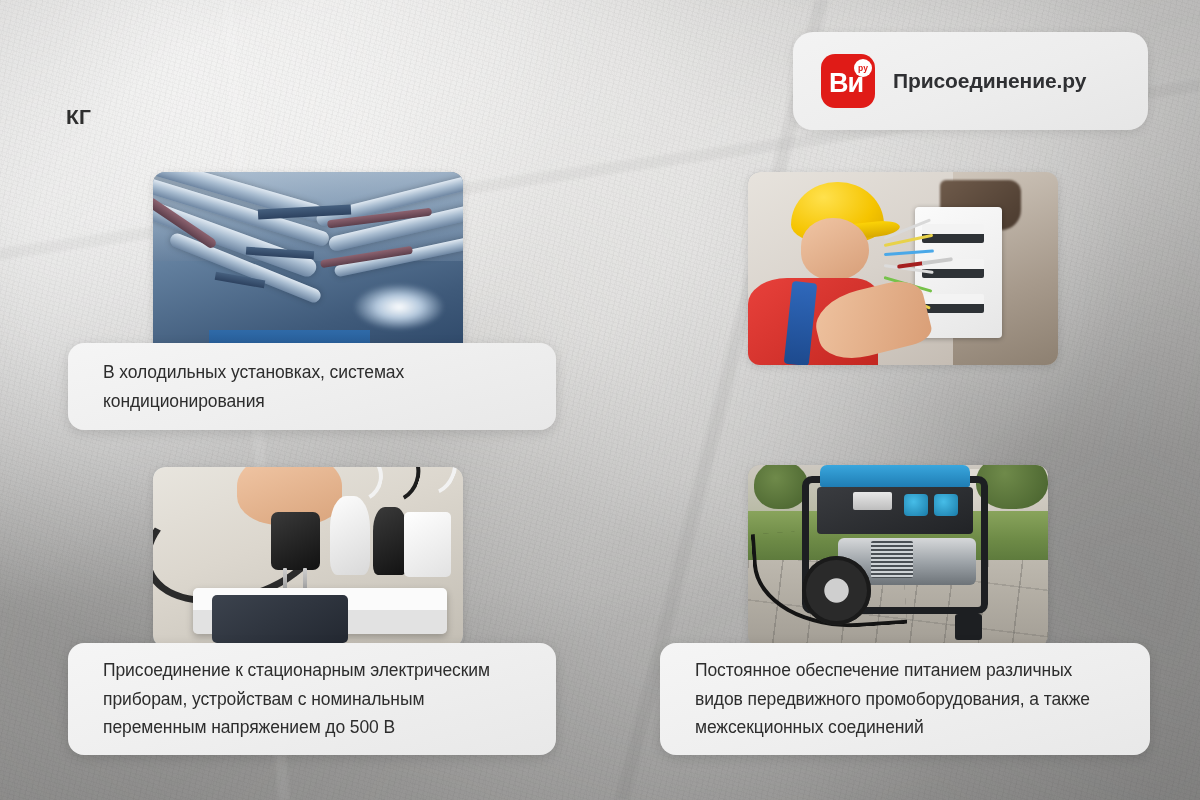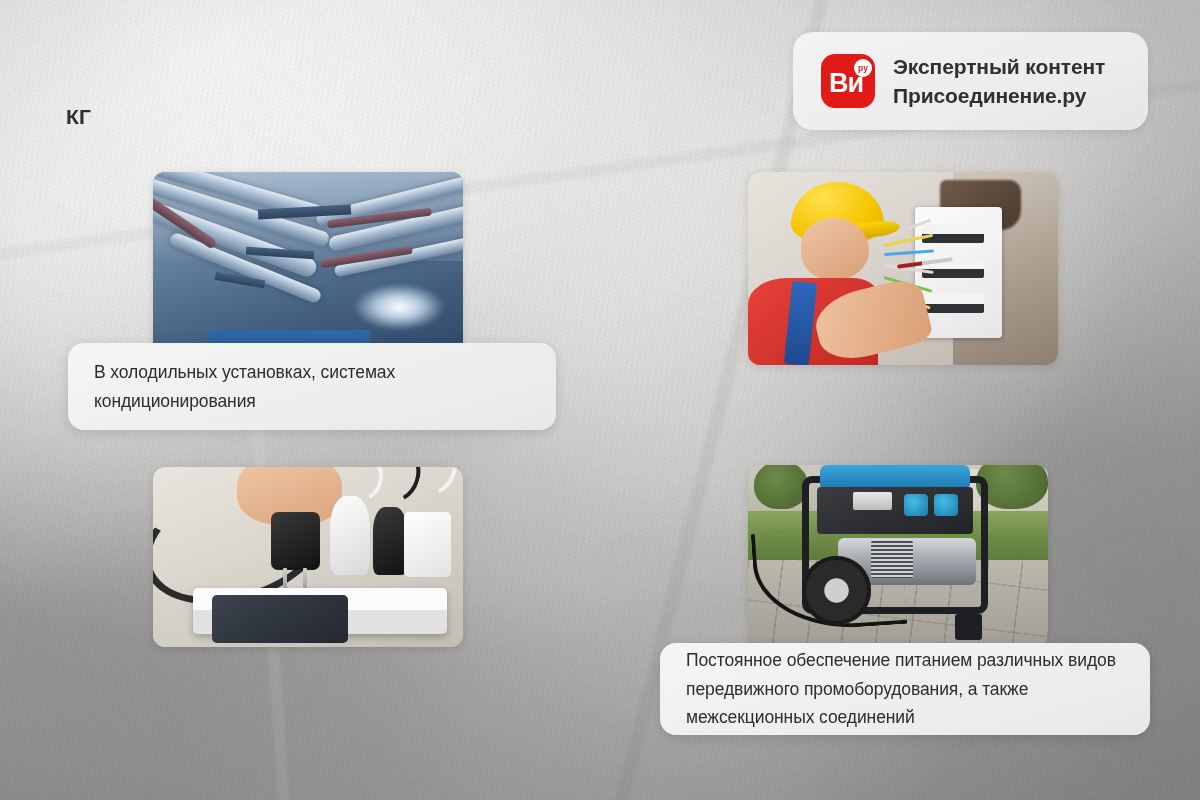--- a/index.html
+++ b/index.html
@@ -125,35 +125,35 @@
 
   .caption {
     position: absolute;
     background: linear-gradient(165deg, #f5f5f5 0%, #efefef 50%, #e8e8e8 100%);
     border-radius: 16px;
     box-shadow: 0 3px 12px rgba(0,0,0,.13);
     display: flex; align-items: center;
     padding: 0 26px;
   }
   .caption p {
-    margin: 0;
+    margin: 9px;
     font-size: 17.5px; line-height: 1.62;
     color: #2d2d2d; font-weight: 400;
     letter-spacing: -0.1px;
   }
 
   
   #photo-1   { left: 153px; top: 172px; width: 310px; height: 193px; }
   #caption-1 { left: 68px;  top: 343px; width: 488px; height: 87px; }
   #photo-2   { left: 748px; top: 172px; width: 310px; height: 193px; }
   #caption-2 { left: 660px; top: 343px; width: 490px; height: 87px; }
   #photo-3   { left: 153px; top: 467px; width: 310px; height: 180px; }
   #caption-3 { left: 68px;  top: 643px; width: 488px; height: 112px; }
   #photo-4   { left: 748px; top: 465px; width: 300px; height: 182px; }
-  #caption-4 { left: 660px; top: 643px; width: 490px; height: 92px; }
+  #caption-4 { left: 660px; top: 643px; width: 490px; height: 112px; }
 
   
   .s1 { background: linear-gradient(160deg, #7e93ae 0%, #5c7falpha 0%, #486customs 0%); }
   .s1 { background: linear-gradient(165deg, #8fa6bd 0%, #627f9e 35%, #3f5a7a 72%, #2b4566 100%); }
   .s1 .duct {
     position: absolute; border-radius: 40px;
     background: linear-gradient(to bottom, #dfe8f1, #a8bcd0 45%, #6f87a3 100%);
     box-shadow: 0 0 6px rgba(0,0,0,.25);
   }
   .s1 .beam {
@@ -387,21 +387,20 @@
   <div class="bg-vignette"></div>
 
   <div class="page-subtitle">КГ</div>
 
   <div class="brand-badge">
     <div class="brand-logo">
       <span class="brand-logo-text">Ви</span>
       <span class="brand-logo-ru">ру</span>
     </div>
     <div class="brand-lines">
-      <div class="brand-line">Экспертный контент</div>
       <div class="brand-line">Присоединение.ру</div>
     </div>
   </div>
 
   <div class="photo" id="photo-1">
     <div class="scene s1">
       <div class="ceiling"></div>
       <div class="duct" style="left:-6%;top:4%;width:62%;height:9%;transform:rotate(16deg);"></div>
       <div class="duct" style="left:-8%;top:16%;width:66%;height:8%;transform:rotate(17deg);"></div>
       <div class="duct" style="left:-4%;top:30%;width:58%;height:10%;transform:rotate(20deg);"></div>
@@ -460,20 +459,23 @@
       <div class="wire-w" style="left:56%;top:-10%;width:18%;height:30%;transform:rotate(12deg);"></div>
       <div class="plug-white"></div>
       <div class="wire-b" style="left:70%;top:-12%;width:16%;height:32%;transform:rotate(18deg);"></div>
       <div class="plug-dark2"></div>
       <div class="wire-w" style="left:84%;top:-14%;width:14%;height:30%;transform:rotate(24deg);"></div>
       <div class="adapter"></div>
       <div class="strip"></div>
       <div class="brick"></div>
     </div>
   </div>
+  <div class="caption" id="caption-3">
+    <p>Присоединение к стационарным электрическим приборам, устройствам с номинальным переменным напряжением до 500 В</p>
+  </div>
 
   <div class="photo" id="photo-4">
     <div class="scene s4">
       <div class="sky"></div>
       <div class="house"></div>
       <div class="tree" style="left:2%;top:-2%;"></div>
       <div class="tree" style="left:76%;top:-6%;width:24%;height:30%;"></div>
       <div class="grass"></div>
       <div class="pavement"></div>
       <div class="cord"></div>

